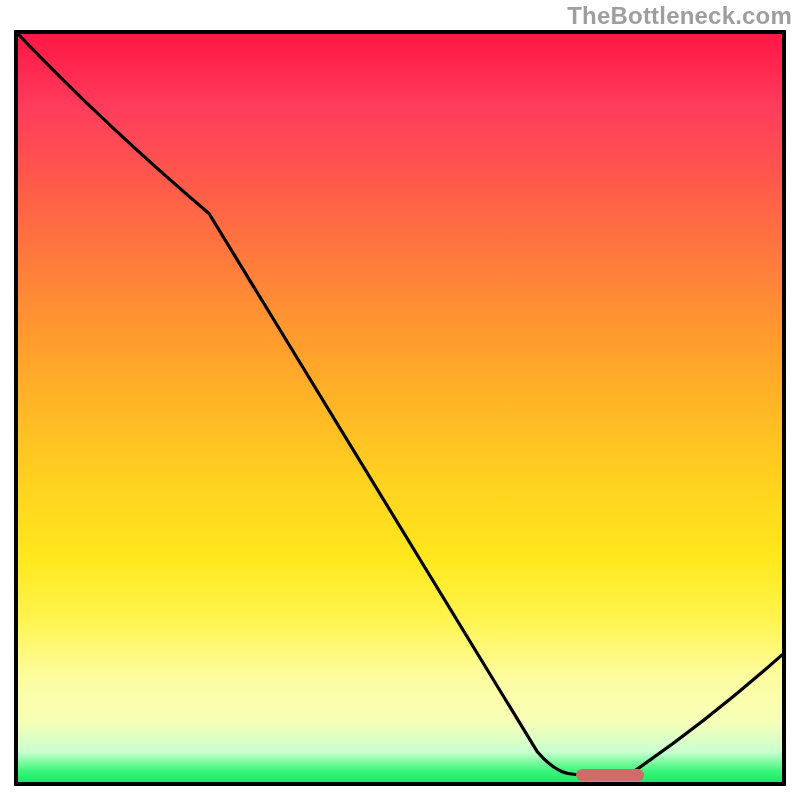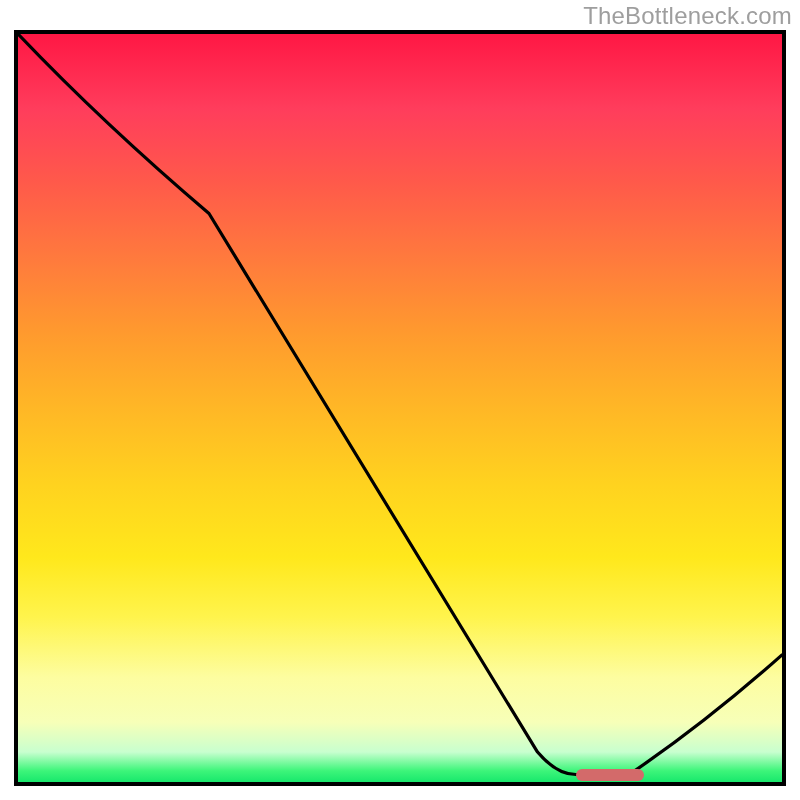--- a/index.html
+++ b/index.html
@@ -13,21 +13,21 @@
   .container {
     position: relative;
     width: 800px;
     height: 800px;
   }
   .watermark {
     position: absolute;
     top: 2px;
     right: 8px;
     font-size: 24px;
-    font-weight: normal;
+    font-weight: bold;
     color: #9e9e9e;
     letter-spacing: 0.2px;
     user-select: none;
   }
   .plot-area {
     position: absolute;
     left: 14px;
     top: 30px;
     width: 772px;
     height: 756px;

